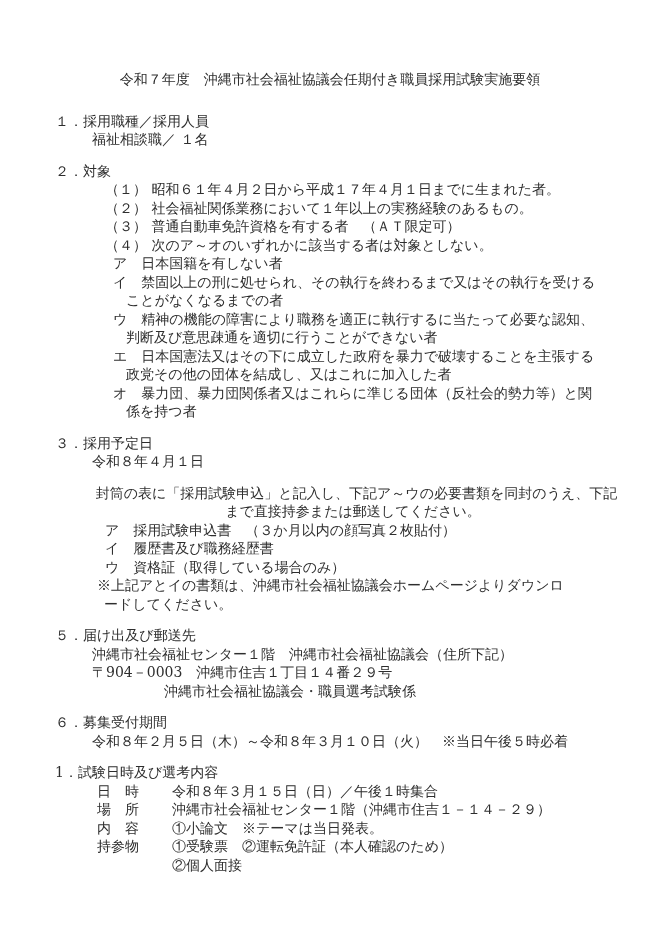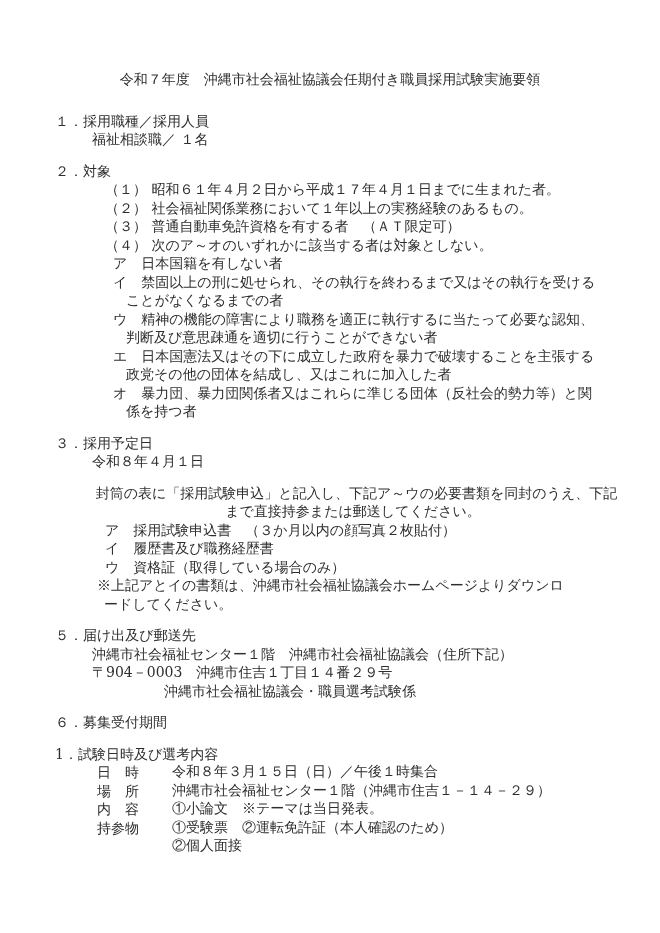--- a/index.html
+++ b/index.html
@@ -31,21 +31,21 @@
   .sec-heading { margin-left: 55px; }
   .sec-body   { margin-left: 92px; }
   .paren-item { margin-left: 105px; }
   .kana-item  { margin-left: 126px; text-indent: -13px; width: 470px; }
   .doc-item   { margin-left: 119px; text-indent: -14px; }
   .note       { margin-left: 104px; text-indent: -7px; width: 472px; }
   .para       { margin-left: 88px; text-indent: 7px; width: 530px; text-align: center; }
   .addr-line3 { margin-left: 164px; }
   .row        { margin-left: 97px; }
   .row-label  { display: inline-block; width: 75px; vertical-align: top; }
-  .row-value  { display: inline-block; vertical-align: top; font-family: Liberation Serif, serif; }
+  .row-value  { display: inline-block; vertical-align: top; }
 </style>
 </head>
 <body>
 
 <div class="page">
 
   <div class="title">令和７年度　沖縄市社会福祉協議会任期付き職員採用試験実施要領</div>
 
   <div class="section">
     <div class="sec-heading">１．採用職種／採用人員</div>
@@ -80,20 +80,21 @@
 
   <div class="section">
     <div class="sec-heading">５．届け出及び郵送先</div>
     <div class="sec-body">沖縄市社会福祉センター１階　沖縄市社会福祉協議会（住所下記）</div>
     <div class="sec-body">〒904－0003　沖縄市住吉１丁目１４番２９号</div>
     <div class="addr-line3">沖縄市社会福祉協議会・職員選考試験係</div>
   </div>
 
   <div class="section">
     <div class="sec-heading">６．募集受付期間</div>
+    <div class="sec-body">令和８年２月５日（木）～令和８年３月１０日（火）　※当日午後５時必着</div>
   </div>
 
   <div class="section mt-lg">
     <div class="sec-heading">1．試験日時及び選考内容</div>
     <div class="row">
       <span class="row-label">日　時</span><span class="row-value">令和８年３月１５日（日）／午後１時集合</span>
     </div>
     <div class="row">
       <span class="row-label">場　所</span><span class="row-value">沖縄市社会福祉センター１階（沖縄市住吉１－１４－２９）</span>
     </div>

